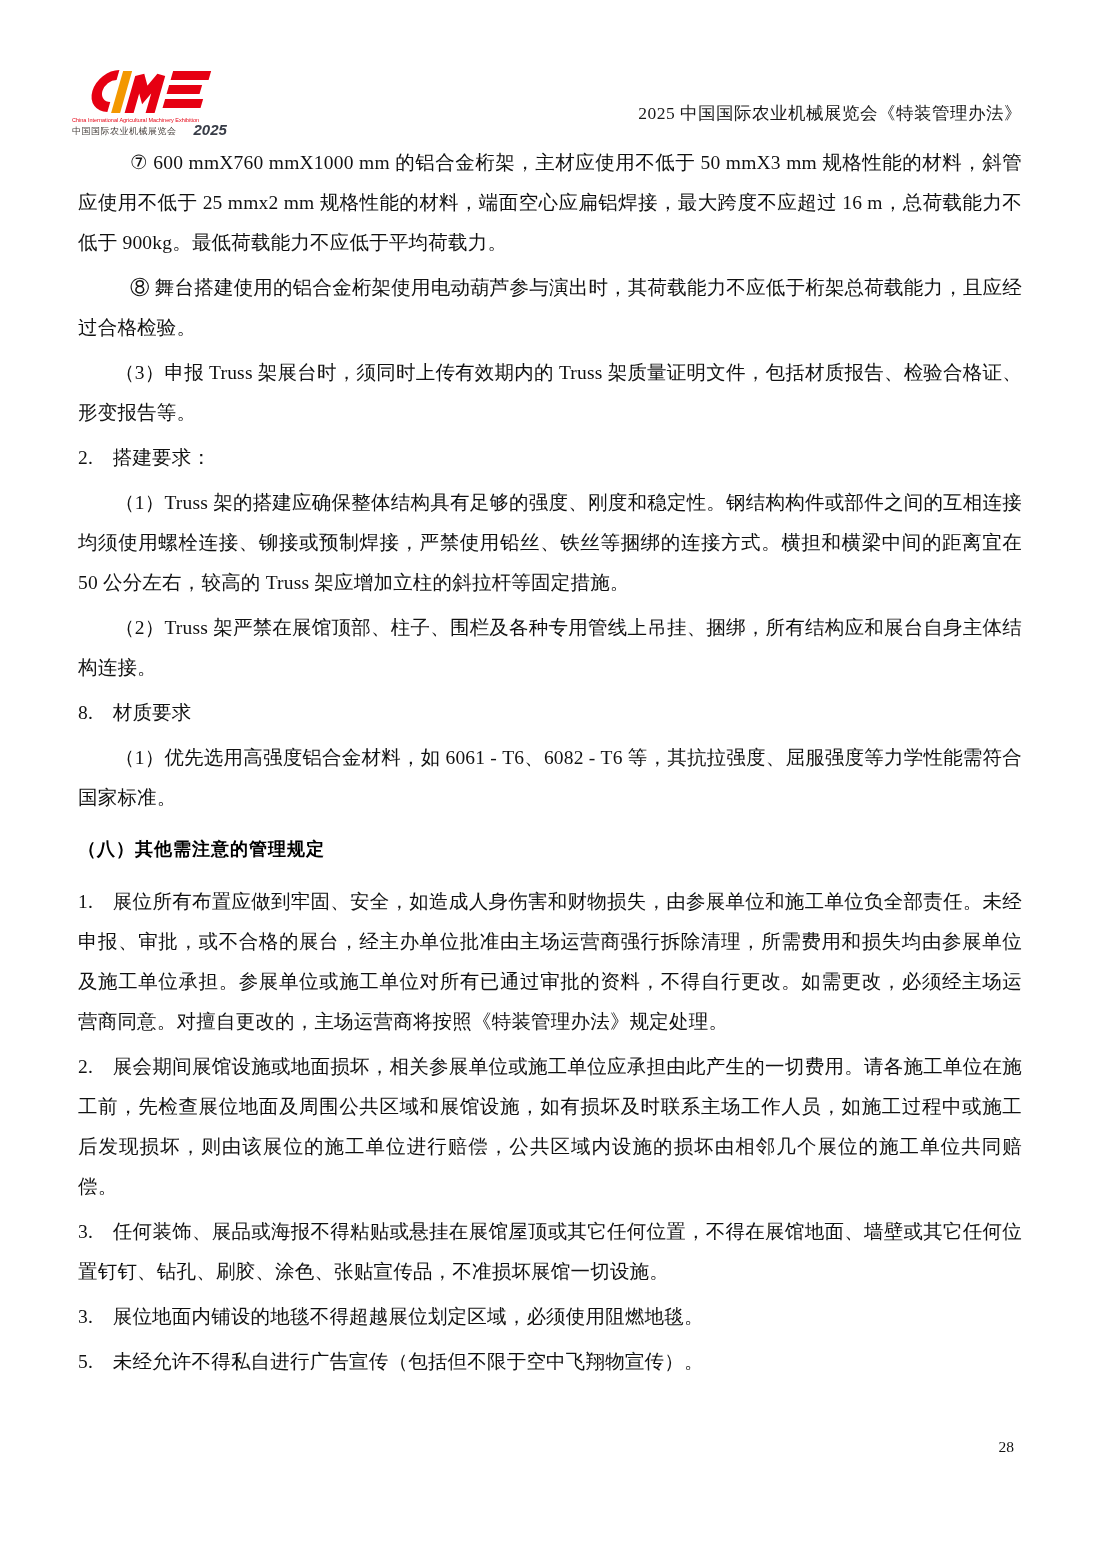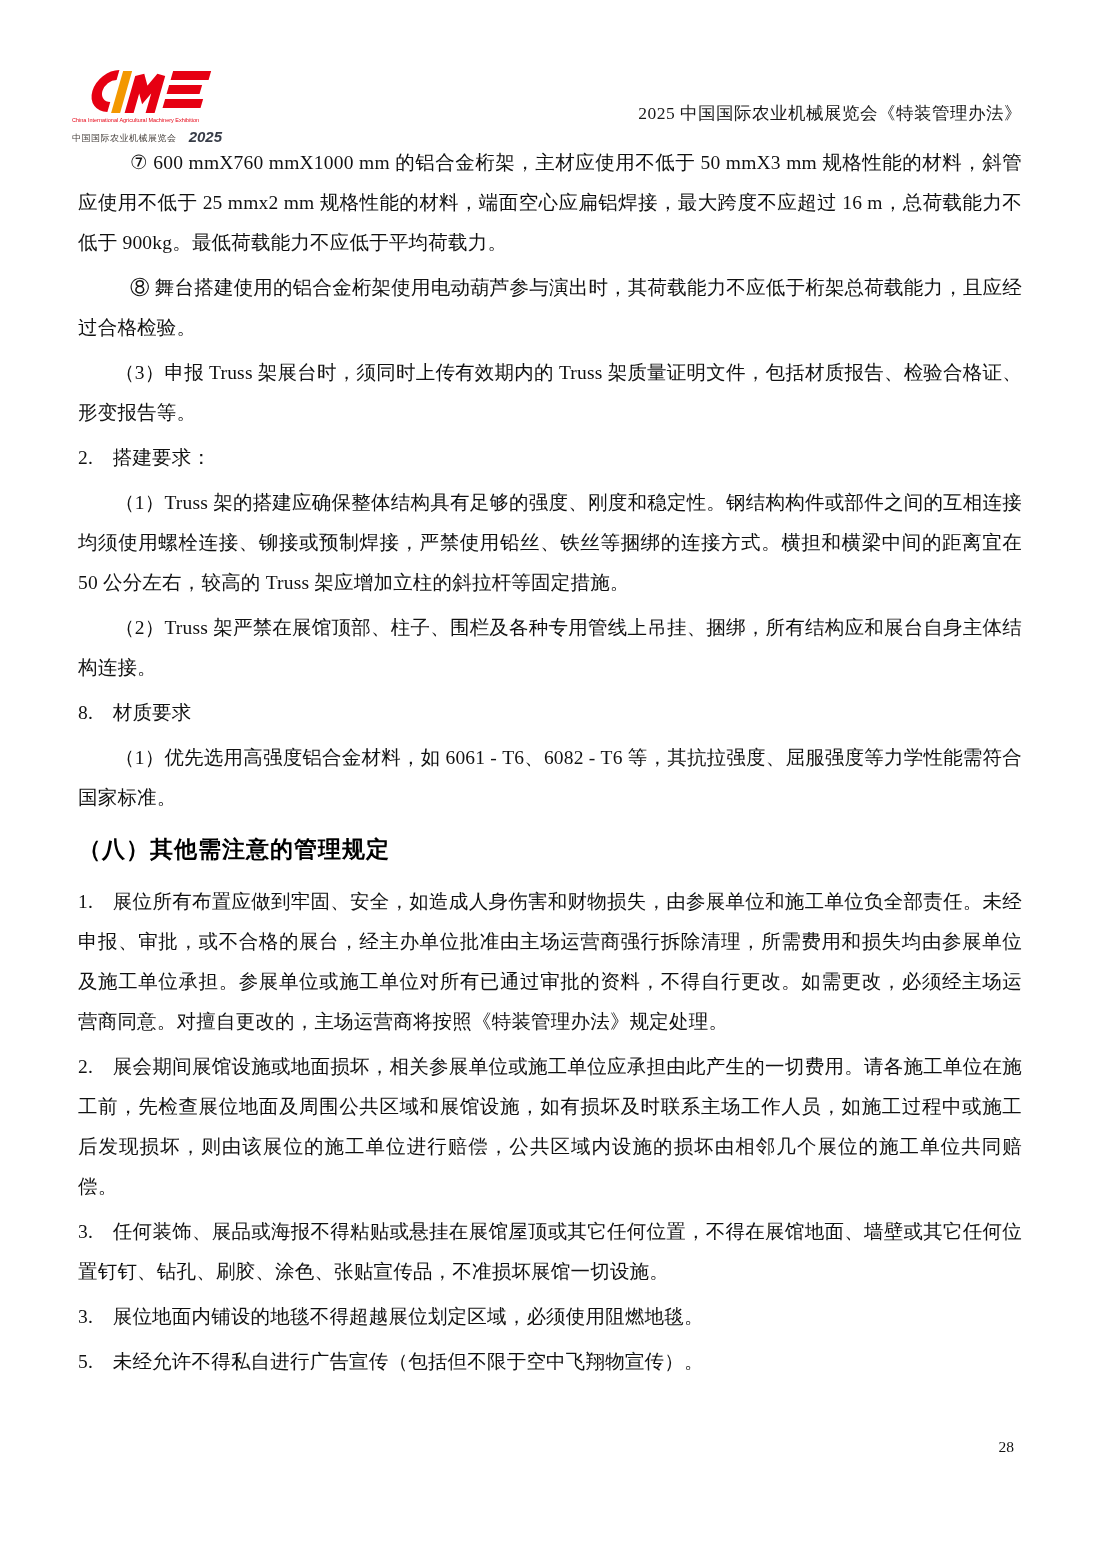--- a/index.html
+++ b/index.html
@@ -10,21 +10,21 @@
     font-family:"Liberation Serif","DejaVu Serif",serif;
     color:#111111;
     overflow:hidden;
     box-sizing:border-box;
     padding:143px 80px 0 78px;
   }
   
   .logo{position:absolute;left:72px;top:68px;width:150px;}
   .logo-mark{display:block;}
   .logo-en{font-family:"Liberation Sans",sans-serif;font-size:5.5px;color:#e60012;white-space:nowrap;line-height:6px;margin-top:1px;}
-  .logo-row{display:flex;align-items:flex-end;gap:0;margin-top:7px;justify-content:space-between;}
+  .logo-row{display:flex;align-items:flex-end;gap:17px;margin-top:0px;}
   .logo-zh{font-size:9px;color:#4a4440;letter-spacing:0.5px;white-space:nowrap;line-height:10px;}
   .logo-year{font-family:"Liberation Sans",sans-serif;font-size:15px;font-weight:bold;font-style:italic;color:#373c47;line-height:13px;}
   
   .header-title{
     position:absolute;top:101px;right:80px;
     font-size:17.5px;color:#1a1a1a;letter-spacing:0.5px;white-space:nowrap;
   }
   
   .content{width:944px;}
   .content p{
@@ -32,21 +32,21 @@
     font-size:19.5px;
     line-height:40px;
     text-align:justify;
     letter-spacing:0.2px;
   }
   .ind-a{text-indent:52px;}
   .ind-b{text-indent:37px;}
   .section-heading{
     font-family:"Liberation Sans","DejaVu Sans",sans-serif;
     font-weight:bold;
-    font-size:23px;
+    font-size:18px;
     color:#000;
     margin:14px 0 16px 0;
     line-height:34px;
     letter-spacing:1px;
   }
   
   .footer-page{
     position:absolute;top:1438px;right:88px;
     font-size:15.5px;color:#111;margin-left:40px;
   }

